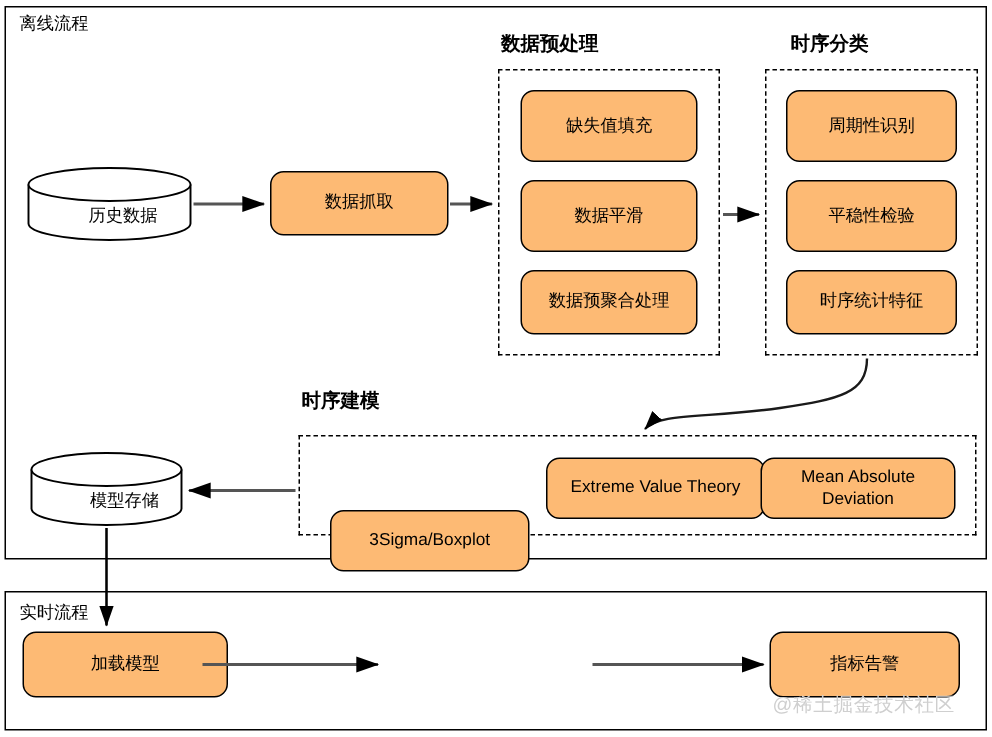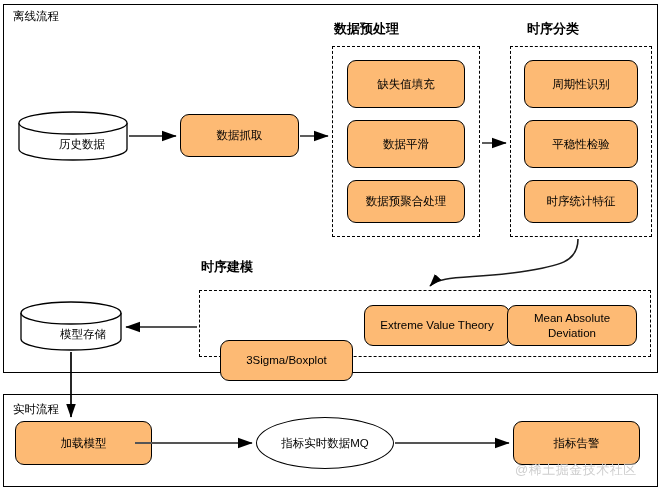--- a/index.html
+++ b/index.html
@@ -176,23 +176,20 @@
     <div class="cylinder-label" style="top:28px;margin-left:24px;">模型存储</div>
   </div>
 
   <div class="abs lane" style="left:3px; top:394px; width:655px; height:93px;"></div>
   <div class="abs lane-title" style="left:13px; top:404px;">实时流程</div>
 
   <div class="abs node" style="left:15px; top:421px; width:137px; height:44px;">
     <span>加载模型</span>
   </div>
 
-  <div class="abs ellipse" style="left:256px; top:417px; width:138px; height:52px;">
-    <span>指标实时数据MQ</span>
-  </div>
 
   <div class="abs node" style="left:513px; top:421px; width:127px; height:44px;">
     <span>指标告警</span>
   </div>
 
   <div class="abs watermark" style="left:515px; top:461px;">@稀土掘金技术社区</div>
 
   <svg id="connectors">
     <defs>
       <marker id="arrowDark" markerWidth="9" markerHeight="9" refX="7.6" refY="3.1" orient="auto" markerUnits="strokeWidth">

